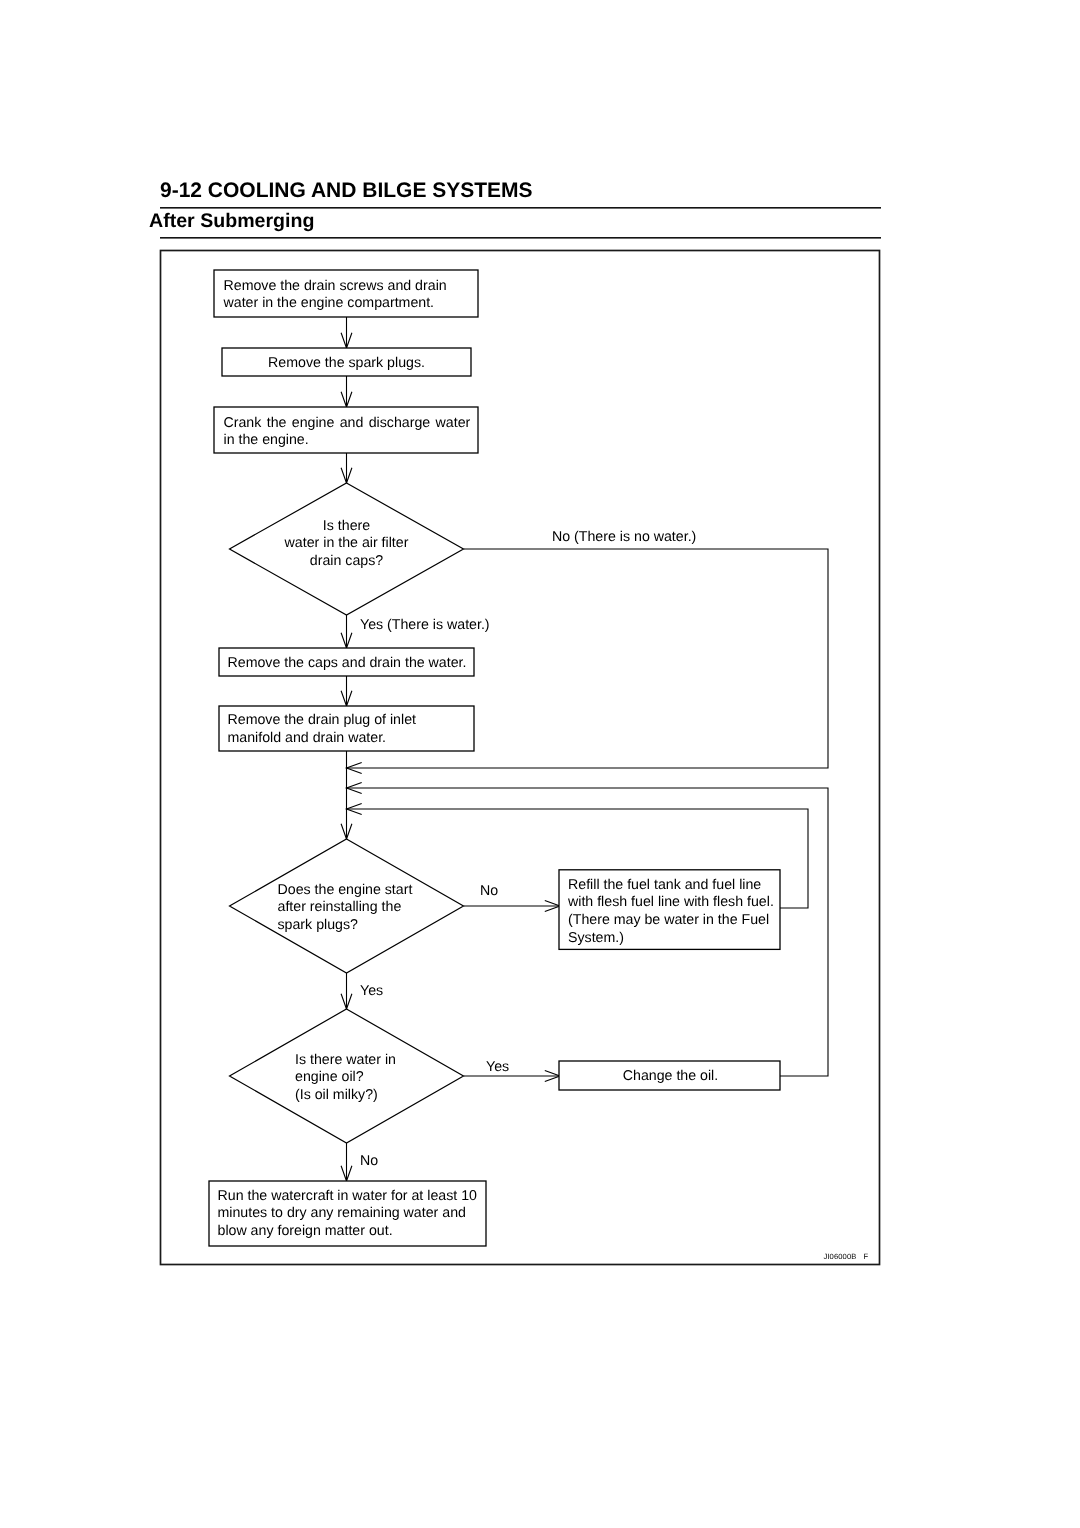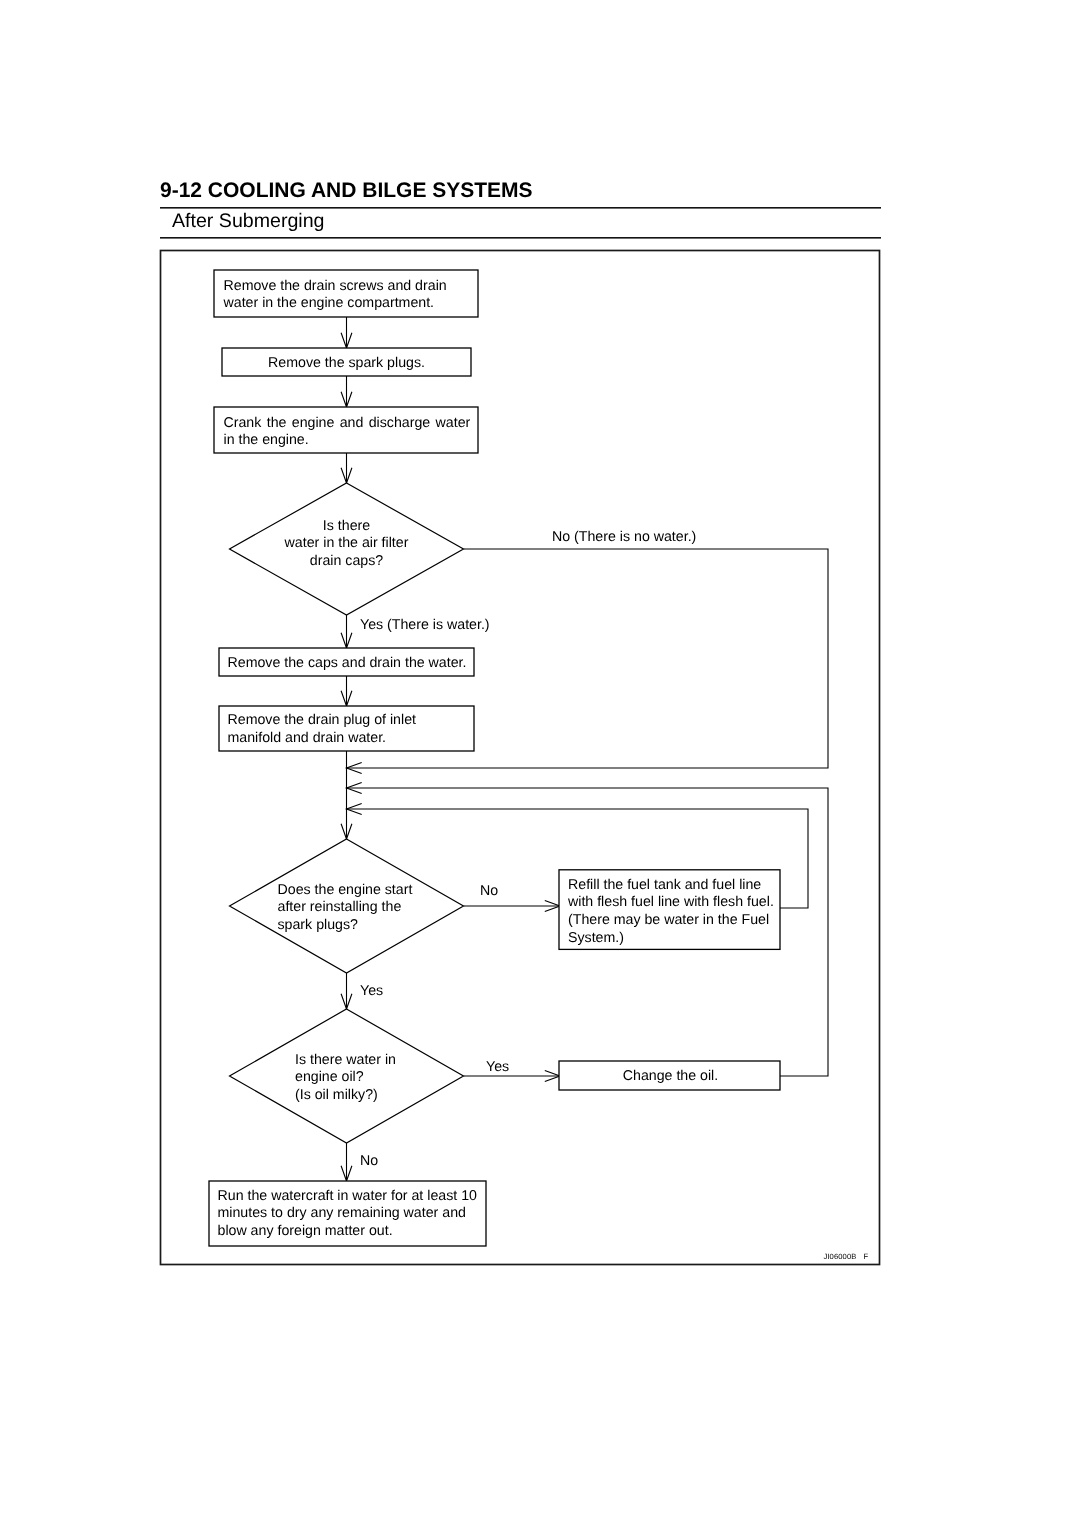--- a/index.html
+++ b/index.html
@@ -6,21 +6,21 @@
   html,body{margin:0;padding:0;background:#ffffff;}
   body{width:1080px;height:1528px;position:relative;overflow:hidden;
        font-family:"Liberation Sans",sans-serif;color:#000000;
        -webkit-font-smoothing:antialiased;text-rendering:geometricPrecision;}
   .page{position:absolute;left:0;top:0;width:1080px;height:1380px;background:#fff;}
 
   .hdr-title{position:absolute;left:160px;top:179.5px;font-size:21.0px;font-weight:bold;
              white-space:nowrap;line-height:1;}
   .hdr-rule{position:absolute;left:160px;width:721px;height:2px;
             background:linear-gradient(to bottom,#141414 0,#141414 50%,#6e6e6e 50%,#6e6e6e 100%);}
-  .sec-title{position:absolute;left:172px;top:212.2px;font-size:19.6px;font-weight:normal;
+  .sec-title{position:absolute;left:149px;top:212.2px;font-size:19.6px;font-weight:bold;
              white-space:nowrap;line-height:1;}
 
   #chart{position:absolute;left:0;top:0;}
   #chart text{font-family:"Liberation Sans",sans-serif;fill:#000;}
   .ntext{font-size:14.2px;}
   .ltext{font-size:14.2px;}
   .figcode{font-size:7.6px;letter-spacing:0.1px;fill:#4a4a4a;}
 </style>
 </head>
 <body>

